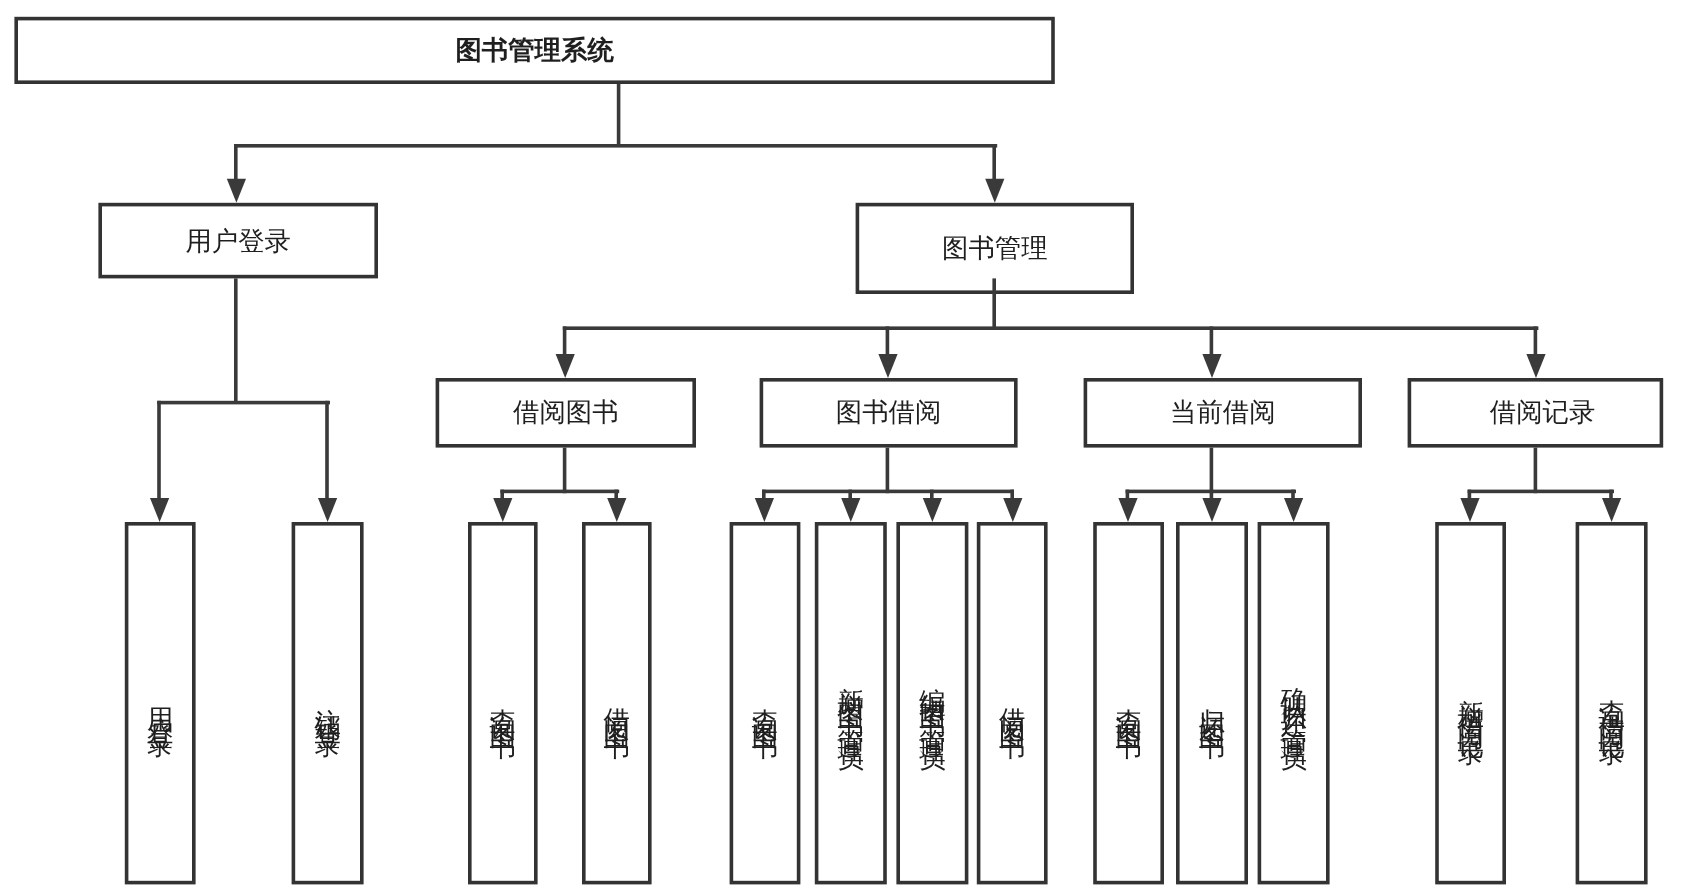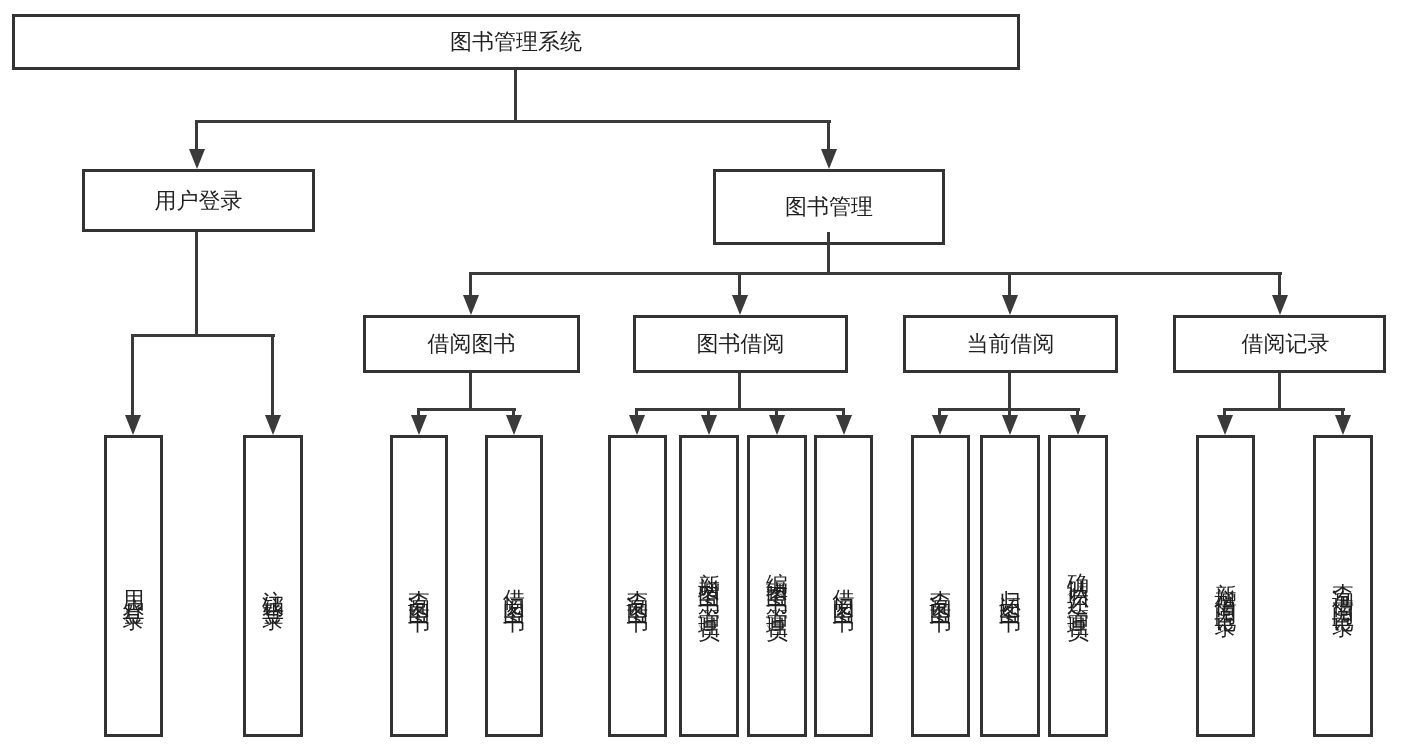--- a/index.html
+++ b/index.html
@@ -44,21 +44,21 @@
     opacity:0.85;
     z-index:10;
     letter-spacing:1px;
   }
 </style>
 </head>
 <body>
 
 <div class="canvas">
 
-  <div class="node" style="left:12px;top:14px;width:1008px;height:56px;">图书管理系统</div>
+  <div class="node" style="left:12px;top:14px;width:867px;height:56px;font-weight:bold;">图书管理系统</div>
 
   <div class="line" style="left:514px;top:70px;width:3px;height:52px;"></div>
   <div class="line" style="left:195px;top:120px;width:636px;height:3px;"></div>
   <div class="line" style="left:195px;top:120px;width:3px;height:30px;"></div>
   <div class="arrow-down" style="left:189px;top:149px;"></div>
   <div class="line" style="left:827px;top:120px;width:3px;height:30px;"></div>
   <div class="arrow-down" style="left:821px;top:149px;"></div>
 
   <div class="node" style="left:82px;top:169px;width:233px;height:63px;">用户登录</div>
   <div class="node" style="left:713px;top:169px;width:232px;height:76px;">图书管理</div>
@@ -76,21 +76,21 @@
   <div class="arrow-down" style="left:463px;top:295px;"></div>
   <div class="line" style="left:738px;top:272px;width:3px;height:23px;"></div>
   <div class="arrow-down" style="left:732px;top:295px;"></div>
   <div class="line" style="left:1008px;top:272px;width:3px;height:23px;"></div>
   <div class="arrow-down" style="left:1002px;top:295px;"></div>
   <div class="line" style="left:1278px;top:272px;width:3px;height:23px;"></div>
   <div class="arrow-down" style="left:1272px;top:295px;"></div>
 
   <div class="node" style="left:363px;top:315px;width:217px;height:58px;">借阅图书</div>
   <div class="node" style="left:633px;top:315px;width:215px;height:58px;">图书借阅</div>
-  <div class="node" style="left:903px;top:315px;width:215px;height:58px;">当前借阅</div>
+  <div class="node" style="left:903px;top:315px;width:232px;height:58px;">当前借阅</div>
   <div class="node" style="left:1173px;top:315px;width:213px;height:58px;padding-left:12px;">借阅记录</div>
 
   <div class="line" style="left:469px;top:373px;width:3px;height:38px;"></div>
   <div class="line" style="left:417px;top:408px;width:99px;height:3px;"></div>
   <div class="line" style="left:417px;top:408px;width:3px;height:9px;"></div>
   <div class="arrow-down" style="left:411px;top:415px;"></div>
   <div class="line" style="left:512px;top:408px;width:3px;height:9px;"></div>
   <div class="arrow-down" style="left:506px;top:415px;"></div>
 
   <div class="line" style="left:738px;top:373px;width:3px;height:38px;"></div>

